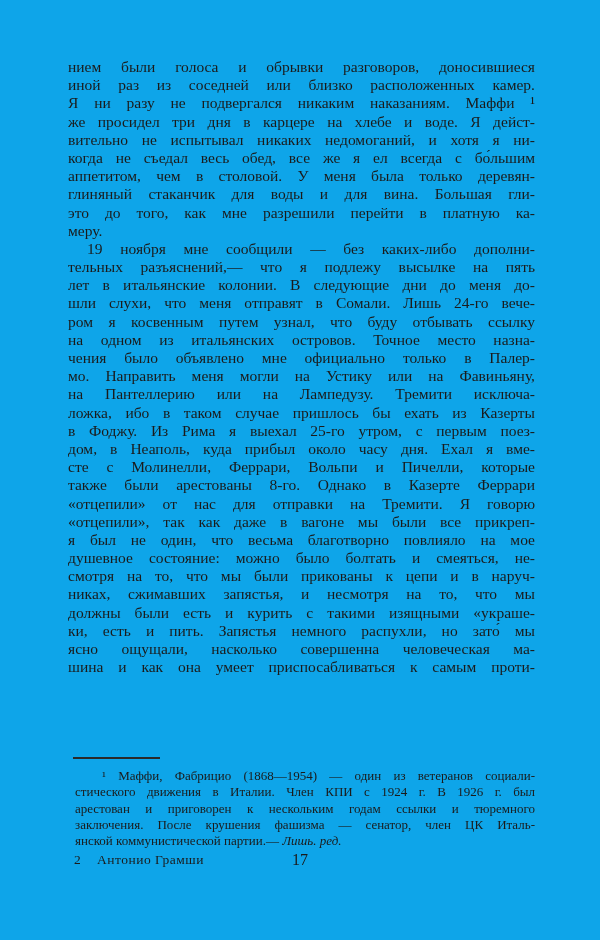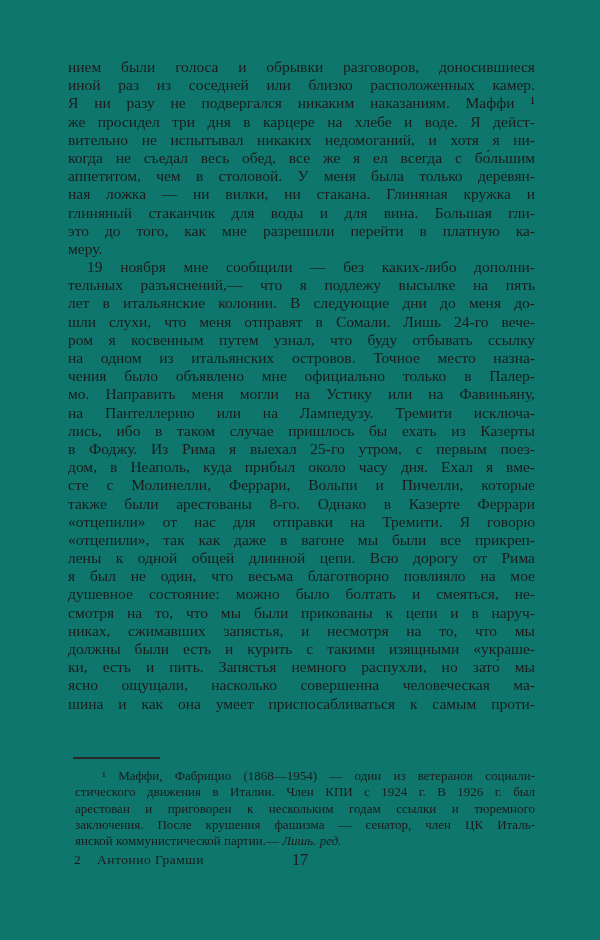--- a/index.html
+++ b/index.html
@@ -4,21 +4,21 @@
 <style>
   html, body {
     margin: 0;
     padding: 0;
     background: #e8e8e4;
   }
   .scan-page {
     position: relative;
     width: 600px;
     height: 940px;
-    background: #0f766e;
+    background: #0ea5e9;
     font-family: "Liberation Serif", "DejaVu Serif", serif;
     color: #1b1b1b;
     overflow: hidden;
   }
   .main-text {
     position: absolute;
     left: 68px;
     top: 58px;
     width: 467px;
     font-size: 15.5px;
@@ -92,43 +92,41 @@
 
   <div class="main-text">
       <div class="para">
         <div class="tline"><span>нием были голоса и обрывки разговоров, доносившиеся</span></div>
         <div class="tline"><span>иной раз из соседней или близко расположенных камер.</span></div>
         <div class="tline"><span>Я ни разу не подвергался никаким наказаниям. Маффи ¹</span></div>
         <div class="tline"><span>же просидел три дня в карцере на хлебе и воде. Я дейст-</span></div>
         <div class="tline"><span>вительно не испытывал никаких недомоганий, и хотя я ни-</span></div>
         <div class="tline"><span>когда не съедал весь обед, все же я ел всегда с бо́льшим</span></div>
         <div class="tline"><span>аппетитом, чем в столовой. У меня была только деревян-</span></div>
-        <div class="tline"><span>ная ложка — ни вилки, ни стакана. Глиняная кружка и</span></div>
         <div class="tline"><span>глиняный стаканчик для воды и для вина. Большая гли-</span></div>
         <div class="tline"><span>это до того, как мне разрешили перейти в платную ка-</span></div>
         <div class="tline nj"><span>меру.</span></div>
       </div>
       <div class="para">
         <div class="tline ind"><span>19 ноября мне сообщили — без каких-либо дополни-</span></div>
         <div class="tline"><span>тельных разъяснений,— что я подлежу высылке на пять</span></div>
         <div class="tline"><span>лет в итальянские колонии. В следующие дни до меня до-</span></div>
         <div class="tline"><span>шли слухи, что меня отправят в Сомали. Лишь 24-го вече-</span></div>
         <div class="tline"><span>ром я косвенным путем узнал, что буду отбывать ссылку</span></div>
         <div class="tline"><span>на одном из итальянских островов. Точное место назна-</span></div>
         <div class="tline"><span>чения было объявлено мне официально только в Палер-</span></div>
         <div class="tline"><span>мо. Направить меня могли на Устику или на Фавиньяну,</span></div>
         <div class="tline"><span>на Пантеллерию или на Лампедузу. Тремити исключа-</span></div>
-        <div class="tline"><span>лись, ибо в таком случае пришлось бы ехать из Казерты</span></div>
+        <div class="tline"><span>ложка, ибо в таком случае пришлось бы ехать из Казерты</span></div>
         <div class="tline"><span>в Фоджу. Из Рима я выехал 25-го утром, с первым поез-</span></div>
         <div class="tline"><span>дом, в Неаполь, куда прибыл около часу дня. Ехал я вме-</span></div>
         <div class="tline"><span>сте с Молинелли, Феррари, Вольпи и Пичелли, которые</span></div>
         <div class="tline"><span>также были арестованы 8-го. Однако в Казерте Феррари</span></div>
         <div class="tline"><span>«отцепили» от нас для отправки на Тремити. Я говорю</span></div>
         <div class="tline"><span>«отцепили», так как даже в вагоне мы были все прикреп-</span></div>
-        <div class="tline"><span>лены к одной общей длинной цепи. Всю дорогу от Рима</span></div>
         <div class="tline"><span>я был не один, что весьма благотворно повлияло на мое</span></div>
         <div class="tline"><span>душевное состояние: можно было болтать и смеяться, не-</span></div>
         <div class="tline"><span>смотря на то, что мы были прикованы к цепи и в наруч-</span></div>
         <div class="tline"><span>никах, сжимавших запястья, и несмотря на то, что мы</span></div>
         <div class="tline"><span>должны были есть и курить с такими изящными «украше-</span></div>
         <div class="tline"><span>ки, есть и пить. Запястья немного распухли, но зато́ мы</span></div>
         <div class="tline"><span>ясно ощущали, насколько совершенна человеческая ма-</span></div>
         <div class="tline"><span>шина и как она умеет приспосабливаться к самым проти-</span></div>
       </div>
     </div>

